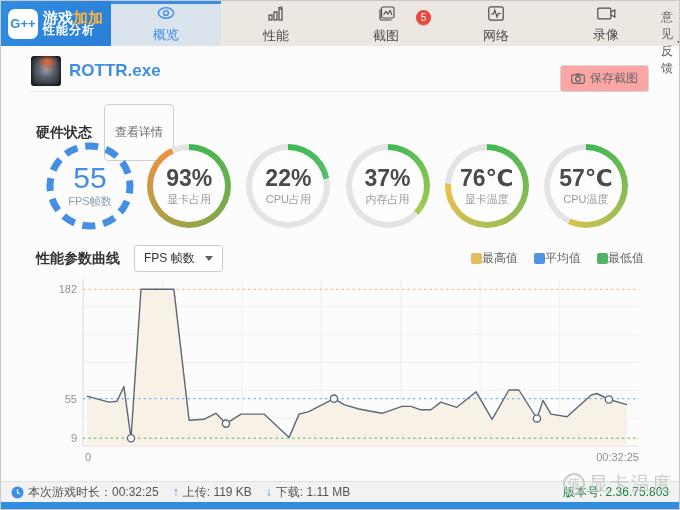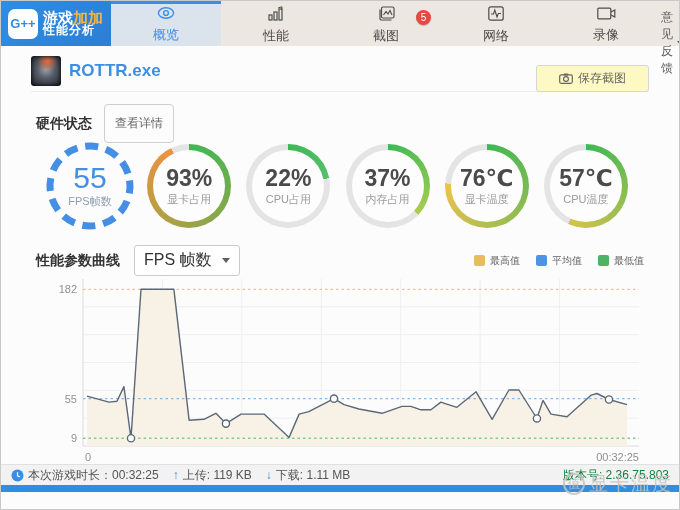--- a/index.html
+++ b/index.html
@@ -25,49 +25,49 @@
   .caret-down { width:0; height:0; border-left:4px solid transparent; border-right:4px solid transparent; border-top:5px solid #5f5f5f; display:inline-block; }
   .winbtn { cursor:pointer; font-size:13px; color:#5f5f5f; line-height:12px; }
 
   
   .game-row { position:absolute; top:53px; left:30px; right:30px; height:38px; display:flex; align-items:center; border-bottom:1px solid #ebebeb; padding-bottom:4px; }
   .game-icon { width:30px; height:30px; border-radius:3px; flex:none;
     background: radial-gradient(circle at 55% 18%, #e8683a 0%, rgba(232,104,58,.45) 18%, rgba(0,0,0,0) 34%),
                 radial-gradient(circle at 50% 45%, #9aa0ab 0%, #555b66 40%, #1a1d24 100%);
     box-shadow:inset 0 0 4px #000; }
   .game-title { margin-left:8px; font-size:17px; font-weight:bold; color:#3f8fe0; }
-  .save-btn { margin-left:auto; display:flex; align-items:center; gap:5px; border:1px solid #d6d6d6; background:#fef9c3; border-radius:3px; padding:4px 22px; font-size:12px; color:#666; cursor:pointer;margin-top:16px; }
+  .save-btn { margin-left:auto; display:flex; align-items:center; gap:5px; border:1px solid #d6d6d6; background:#fca5a5; border-radius:3px; padding:4px 10px; font-size:12px; color:#666; cursor:pointer;margin-top:16px; }
 
   
   .hw-row { position:absolute; top:103px; left:35px; display:flex; align-items:center; gap:12px; }
   .section-title { font-size:14px; font-weight:bold; color:#333; }
-  .details-btn { border:1px solid #cfcfcf; background:#fcfcfc; border-radius:4px; padding:10px 10px; font-size:12px; color:#666; cursor:pointer; }
+  .details-btn { border:1px solid #cfcfcf; background:#fcfcfc; border-radius:4px; padding:19px 10px; font-size:12px; color:#666; cursor:pointer; }
 
   .gauges { position:absolute; top:140px; left:0; right:0; display:flex; justify-content:space-between; padding:0 48px 0 44px; }
   .gauge { width:90px; height:90px; position:relative; display:flex; align-items:center; justify-content:center; }
   .ring { position:absolute; inset:3px; border-radius:50%; }
   .ring::after { content:""; position:absolute; inset:6px; background:#fdfdfd; border-radius:50%; }
   .gauge-inner { position:relative; text-align:center; z-index:2; }
   .gauge-value { font-size:23px; font-weight:bold; color:#4a4a4a; line-height:26px; }
   .gauge-label { font-size:11px; color:#9b9b9b; margin-top:1px; }
   .gauge.fps .gauge-value { color:#448ee4; font-weight:normal; font-size:30px; line-height:30px; }
   .gauge.fps .gauge-label { color:#8e9db2; }
   .fps-ring { position:absolute; inset:0; }
 
   
   .curve-head { position:absolute; top:244px; left:35px; right:35px; display:flex; align-items:center; }
-  .dropdown { margin-left:14px; display:flex; align-items:center; gap:10px; border:1px solid #ccc; background:#fff; border-radius:3px; padding:4px 9px; font-size:16px; color:#333; cursor:pointer; }
+  .dropdown { margin-left:14px; display:flex; align-items:center; gap:10px; border:1px solid #ccc; background:#fff; border-radius:3px; padding:4px 9px; font-size:12px; color:#333; cursor:pointer; }
   .legend { margin-left:auto; display:flex; align-items:center; gap:16px; }
-  .legend-item { display:flex; align-items:center; gap:5px; font-size:10px; color:#666; }
+  .legend-item { display:flex; align-items:center; font-size:12px; color:#666; }
   .legend-swatch { width:11px; height:11px; border-radius:2px; display:inline-block; }
 
   .chart-wrap { position:absolute; top:278px; left:33px; }
 
   
-  .statusbar { position:absolute; left:0; right:0; bottom:0; height:45px; }
+  .statusbar { position:absolute; left:0; right:0; bottom:0; height:28px; }
   .status-row { height:21px; background:#f2f2f2; border-top:1px solid #e0e0e0; display:flex; align-items:center; padding:0 10px; font-size:12px; color:#555; gap:14px; }
   .status-item { display:flex; align-items:center; gap:4px; }
   .arrow { color:#3a8ee6; font-weight:bold; font-size:12px; }
   .version { margin-left:auto; color:#15803d; }
   .blue-strip { height:7px; background:#2f8de2; }
 
   .watermark { position:absolute; right:6px; bottom:12px; display:flex; align-items:center; gap:4px; color:#c3c3c3; opacity:.85; font-size:19px; letter-spacing:2px; pointer-events:none; z-index:5; }
   .wm-badge { width:22px; height:22px; border:2px solid #c3c3c3; border-radius:50%; font-size:13px; letter-spacing:0; display:flex; align-items:center; justify-content:center; }
 </style>
 </head>

